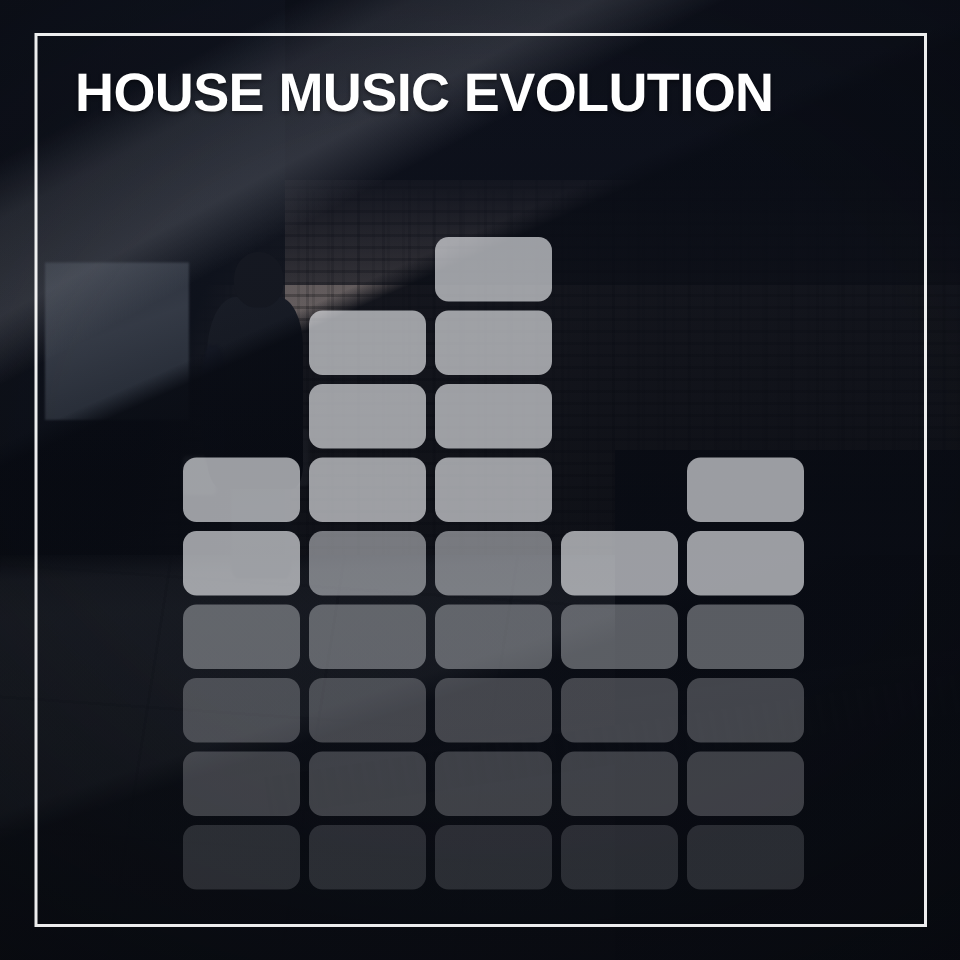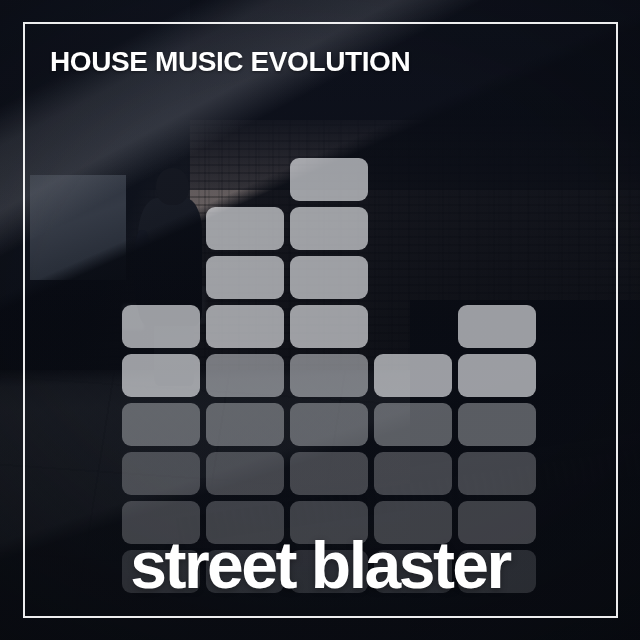--- a/index.html
+++ b/index.html
@@ -250,21 +250,21 @@
 
   
   #title-block {
     position: absolute;
     left: 50px; top: 44px;
     color: #ffffff;
   }
   .title-line {
     font-family: "Liberation Sans", sans-serif;
     font-weight: bold;
-    font-size: 28px;
+    font-size: 36px;
     line-height: 36px;
     letter-spacing: -0.4px;
     white-space: nowrap;
     text-shadow: 0 1px 3px rgba(0,0,0,0.45);
   }
   .title-line + .title-line { margin-top: 3px; }
 
   #brand {
     position: absolute;
     left: 50%;
@@ -351,15 +351,14 @@
       <div class="eq-block fade3" style="left: 458px; top: 501px; width: 78px; height: 43px; background: rgba(250, 251, 253, 0.22);"></div>
       <div class="eq-block fade3" style="left: 458px; top: 550px; width: 78px; height: 43px; background: rgba(250, 251, 253, 0.14);"></div>
     </div>
 
   <div id="frame"></div>
 
   <div id="title-block">
     <div class="title-line">HOUSE MUSIC EVOLUTION</div>
   </div>
 
-  <div id="brand">street blaster</div>
 
 </div>
 
 </body></html>

